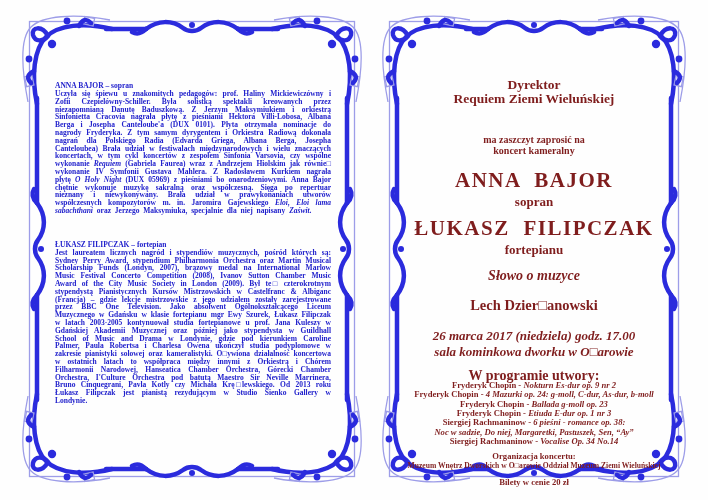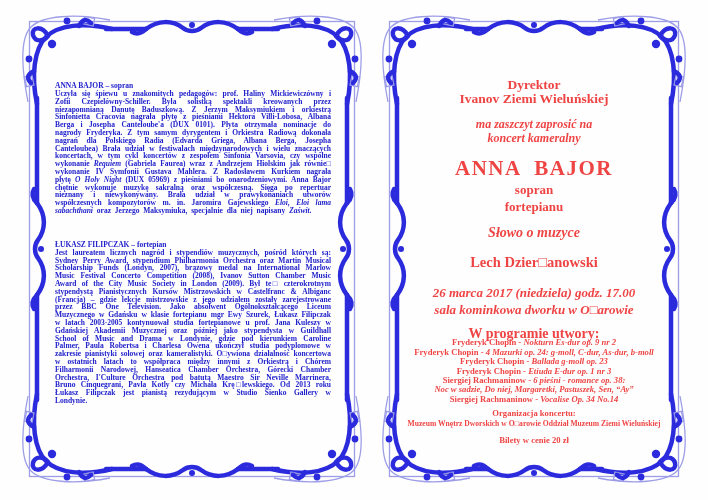--- a/index.html
+++ b/index.html
@@ -17,23 +17,23 @@
   .ffill{fill:#2b2bdd;stroke:none;}
 
   
   .lp-content{position:absolute;left:33px;right:31px;top:68px;color:#2121cc;font-weight:bold;}
   .bio-heading{font-size:7.5px;line-height:8px;}
   .bio-body{font-size:7.5px;line-height:7.8px;text-align:justify;word-spacing:2px;}
   .bio-block + .bio-block{margin-top:26px;}
   .it{font-style:italic;}
 
   
-  .rp-content{position:absolute;left:18px;right:18px;top:64px;text-align:center;color:#ef4444;font-weight:bold;}
+  .rp-content{position:absolute;left:18px;right:18px;top:64px;text-align:center;color:#7f1d1d;font-weight:bold;}
   .rp-director{font-size:13.5px;line-height:1.06;}
-  .rp-invite{font-size:12px;line-height:1.16;margin-top:11px;font-style:italic;}
+  .rp-invite{font-size:10px;line-height:1.16;margin-top:27px;}
   .rp-name{font-size:21px;line-height:1;letter-spacing:1.5px;word-spacing:7px;margin-top:13px;}
   .rp-name2{margin-top:10px;}
   .rp-role{font-size:13px;line-height:1;margin-top:4px;}
   .rp-talk-title{font-size:14px;line-height:1;font-style:italic;margin-top:13px;}
   .rp-talk-speaker{font-size:14.5px;line-height:1.1;margin-top:15px;}
   .rp-date{font-size:13px;line-height:1.1;font-style:italic;margin-top:15px;}
   .rp-venue{font-size:13px;line-height:1.1;font-style:italic;margin-top:2px;}
   .rp-program-heading{font-size:14px;line-height:9.4px;margin-top:12px;}
   .rp-program-line{font-size:8.6px;line-height:9.4px;}
   .rp-org-heading{font-size:8.6px;line-height:9.4px;margin-top:5px;}
@@ -108,30 +108,31 @@
     <use href="#midorn" transform="translate(289,235) rotate(-90)"></use>
     <use href="#corner" transform="translate(0,0)"></use>
     <use href="#corner" transform="translate(304,0) scale(-1,1)"></use>
     <use href="#corner" transform="translate(0,470) scale(1,-1)"></use>
     <use href="#corner" transform="translate(304,470) scale(-1,-1)"></use>
   </svg>
 
   <div class="rp-content">
     <div class="rp-director">
       <div>Dyrektor</div>
-      <div>Ivanov Ziemi Wieluńskiej</div>
+      <div>Requiem Ziemi Wieluńskiej</div>
     </div>
     <div class="rp-invite">
       <div>ma zaszczyt zaprosić na</div>
       <div>koncert kameralny</div>
     </div>
 
     <div class="rp-name">ANNA BAJOR</div>
     <div class="rp-role">sopran</div>
 
+    <div class="rp-name rp-name2">ŁUKASZ FILIPCZAK</div>
     <div class="rp-role">fortepianu</div>
 
     <div class="rp-talk-title">Słowo o muzyce</div>
     <div class="rp-talk-speaker">Lech Dzier□anowski</div>
 
     <div class="rp-date">26 marca 2017 (niedziela) godz. 17.00</div>
     <div class="rp-venue">sala kominkowa dworku w O□arowie</div>
 
     <div class="rp-program-heading">W programie utwory:</div>
 

